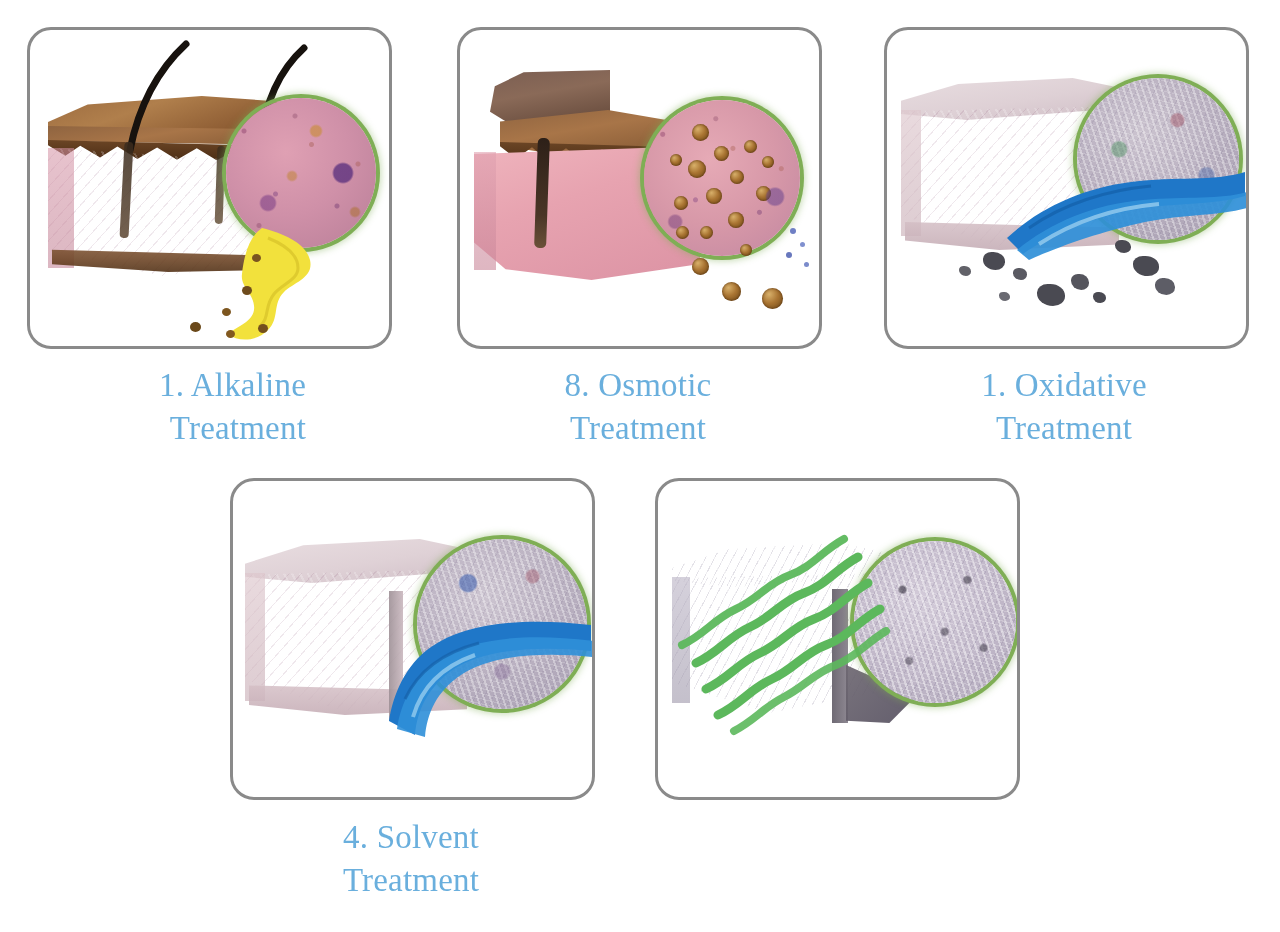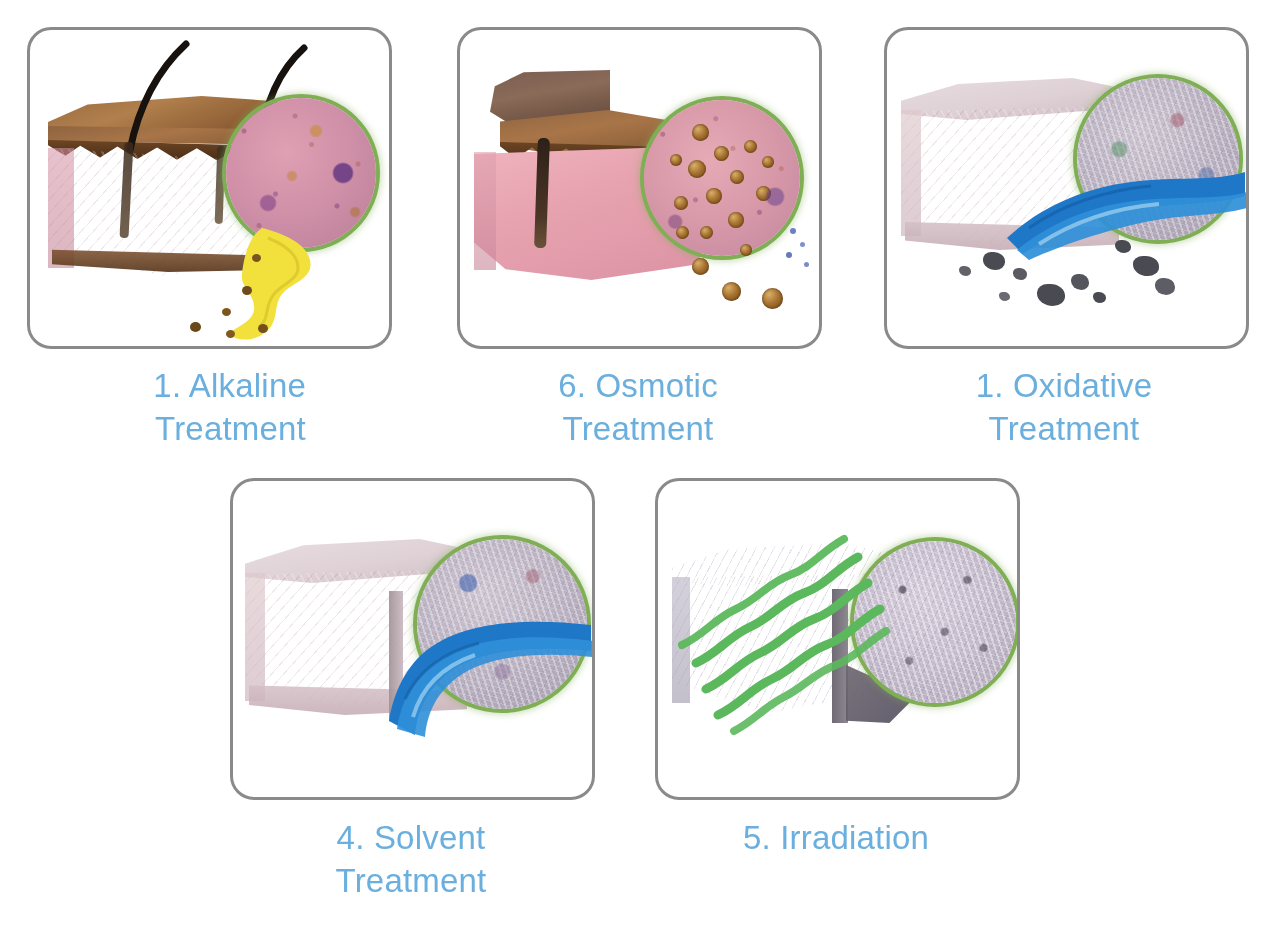--- a/index.html
+++ b/index.html
@@ -1,21 +1,21 @@
 <!DOCTYPE html>
 <html><head>
 <meta charset="utf-8">
 <style>
   html,body{margin:0;padding:0;}
   body{
     width:1280px;height:932px;background:#ffffff;
     font-family:"Liberation Sans","DejaVu Sans",sans-serif;
     overflow:hidden;position:relative;
   }
-  .figure{position:relative;width:1280px;height:664px;}
+  .figure{position:relative;width:1280px;height:664px;font-family:Liberation Serif, serif;}
 
   
   .panel{position:absolute;}
   .card{
     position:absolute;left:0;top:0;
     border:3px solid #8a8a8a;border-radius:24px;
     background:#ffffff;overflow:hidden;
   }
   .stage{position:absolute;left:0;top:0;width:100%;height:100%;}
 
@@ -219,21 +219,21 @@
         <div class="gran" style="left:216px;top:196px;width:13px;height:13px;"></div>
         <div class="gran" style="left:280px;top:214px;width:12px;height:12px;"></div>
 
         <div class="dot" style="left:330px;top:198px;width:6px;height:6px;background:#6f7fc4;"></div>
         <div class="dot" style="left:340px;top:212px;width:5px;height:5px;background:#8090cf;"></div>
         <div class="dot" style="left:326px;top:222px;width:6px;height:6px;background:#6878bd;"></div>
         <div class="dot" style="left:344px;top:232px;width:5px;height:5px;background:#7b8bcb;"></div>
       </div>
     </div>
   </div>
-  <div class="caption cap-c" style="left:462px;top:364px;width:352px;">6. Osmotic
+  <div class="caption cap-c" style="left:462px;top:364px;width:352px;">8. Osmotic
 Treatment</div>
 
   <div class="panel" style="left:884px;top:27px;width:365px;height:322px;">
     <div class="card" style="width:359px;height:316px;">
       <div class="stage">
 
         <div class="blk derm-pale speck-fine" style="left:14px;top:48px;width:220px;height:42px;
                     clip-path:polygon(0% 54%, 26% 14%, 78% 0%, 100% 24%, 100% 72%, 30% 100%, 0% 86%);
                     background:linear-gradient(170deg,#e8dde0 0%,#ded0d5 55%,#cfbec6 100%);"></div>
         <div class="blk derm-pale speck-fine" style="left:14px;top:76px;width:220px;height:140px;
@@ -356,15 +356,14 @@
         </svg>
         <svg class="ray" style="left:2px;top:52px;width:190px;height:180px;" viewBox="0 0 190 180">
           <path d="M184 6 C162 18 152 34 130 42 C108 50 98 66 76 76 C54 86 44 102 22 112" stroke="#5cb85c" stroke-width="8" fill="none" stroke-linecap="round" opacity=".95"></path>
         </svg>
         <svg class="ray" style="left:58px;top:146px;width:180px;height:160px;" viewBox="0 0 180 160">
           <path d="M170 4 C150 16 140 30 120 38 C98 46 88 60 68 70 C48 80 38 94 18 104" stroke="#5cb85c" stroke-width="8" fill="none" stroke-linecap="round" opacity=".9"></path>
         </svg>
       </div>
     </div>
   </div>
-  <div class="caption cap-c" style="left:660px;top:816px;width:352px;">5. Irradiation</div>
 
 </div>
 
 </body></html>

